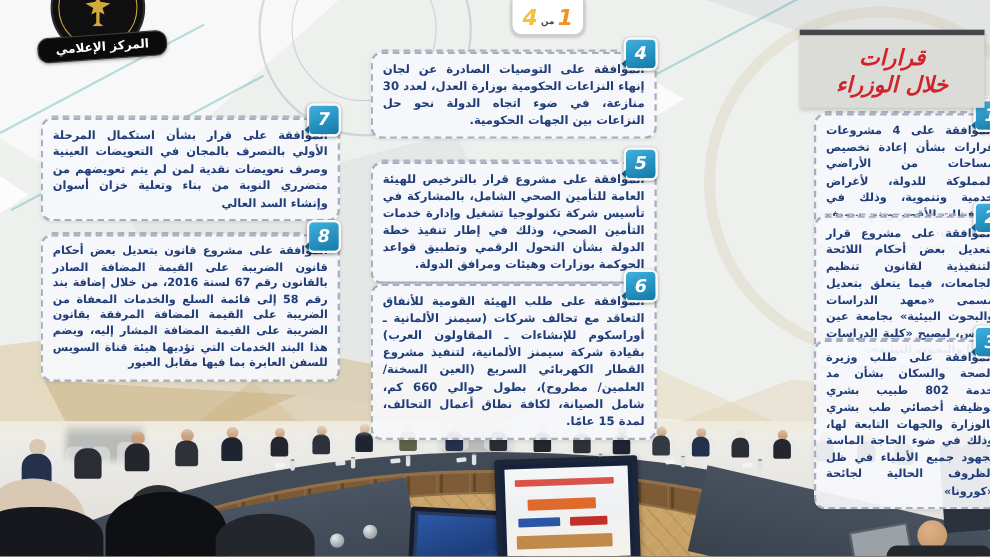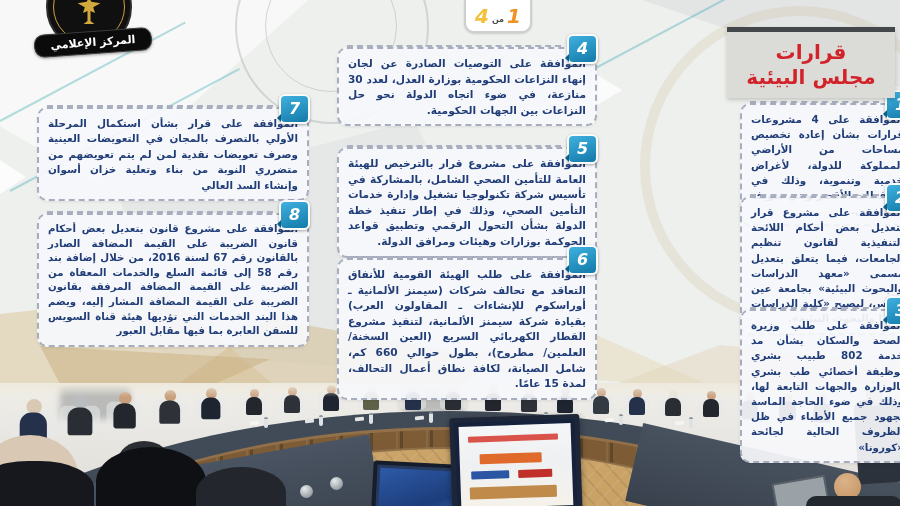--- a/index.html
+++ b/index.html
@@ -40,21 +40,21 @@
   .chev-left{left:0;top:160px;width:0;height:0;border-top:17px solid transparent;
       border-bottom:17px solid transparent;border-left:26px solid rgba(255,255,255,.8);}
 
   
   .date-bar{left:586px;top:3px;width:270px;height:20px;background:#85878a;color:#fff;
     font-size:12.5px;font-weight:bold;display:flex;align-items:center;justify-content:center;
     direction:rtl;z-index:6;letter-spacing:.2px;}
   .title-box{left:727px;top:27px;width:168px;height:66px;background:#dbdcd8;
     border-top:5px solid #45484b;box-shadow:0 2px 4px rgba(0,0,0,.18);z-index:6;
     display:flex;flex-direction:column;align-items:center;justify-content:center;direction:rtl;}
-  .title-line{color:#d2232a;font-weight:bold;font-size:20px;line-height:1.25;text-align:right;}
+  .title-line{color:#d2232a;font-weight:bold;font-size:20px;line-height:1.25;text-align:right;font-style:italic;}
   .page-ind{left:464px;top:0;width:64px;height:31px;background:#fff;border:2px solid #cfcfcf;
     border-top:none;border-radius:0 0 10px 10px;display:flex;align-items:center;
     justify-content:center;gap:3px;z-index:6;box-shadow:0 1px 2px rgba(0,0,0,.15);}
   .pi-num{font-size:20px;font-weight:bold;font-style:italic;line-height:1;}
   .pi-total{color:#f2c23a;}
   .pi-current{color:#ee9324;}
   .pi-sep{color:#4a4a4a;font-size:8px;margin-top:8px;font-weight:bold;}
 
   
   .logo-circle{left:46px;top:-36px;width:82px;height:82px;border-radius:50%;background:#101010;
@@ -336,21 +336,21 @@
     <div class="fg fg-bald-body"></div>
   </div>
 
   <div class="abs page-ind">
     <span class="pi-num pi-total">4</span>
     <span class="pi-sep">من</span>
     <span class="pi-num pi-current">1</span>
   </div>
   <div class="abs title-box">
     <div class="title-line">قرارات</div>
-    <div class="title-line">مجلس البيئية</div>
+    <div class="title-line">خلال الوزراء</div>
   </div>
   <div class="abs logo-circle">
     <div class="logo-inner-ring"></div>
     <div class="logo-eagle"></div>
     <div class="logo-ringtext">رئاسة مجلس الوزراء</div>
   </div>
   <div class="abs logo-banner">
     <span>المركز الإعلامي</span>
   </div>
 

